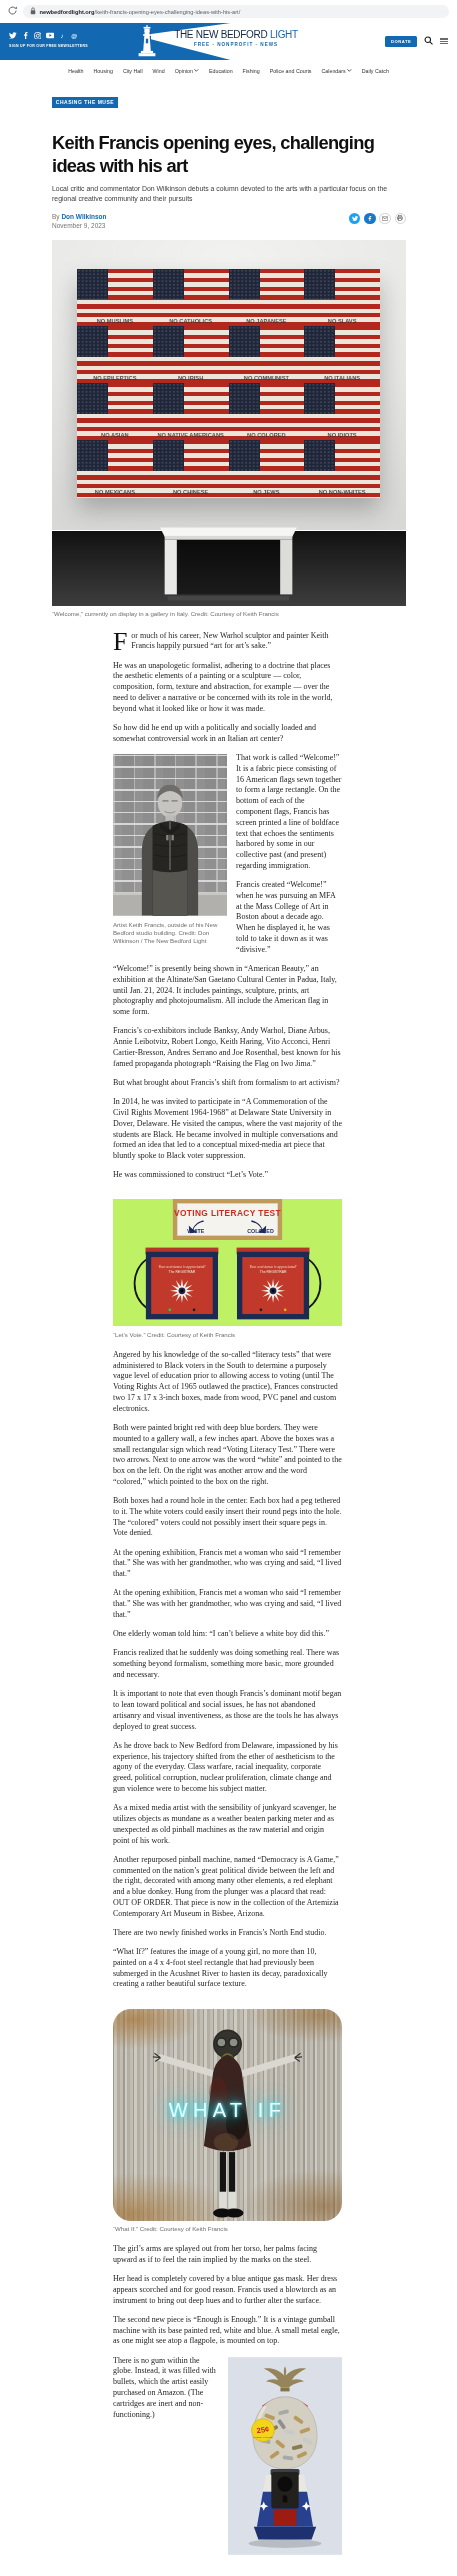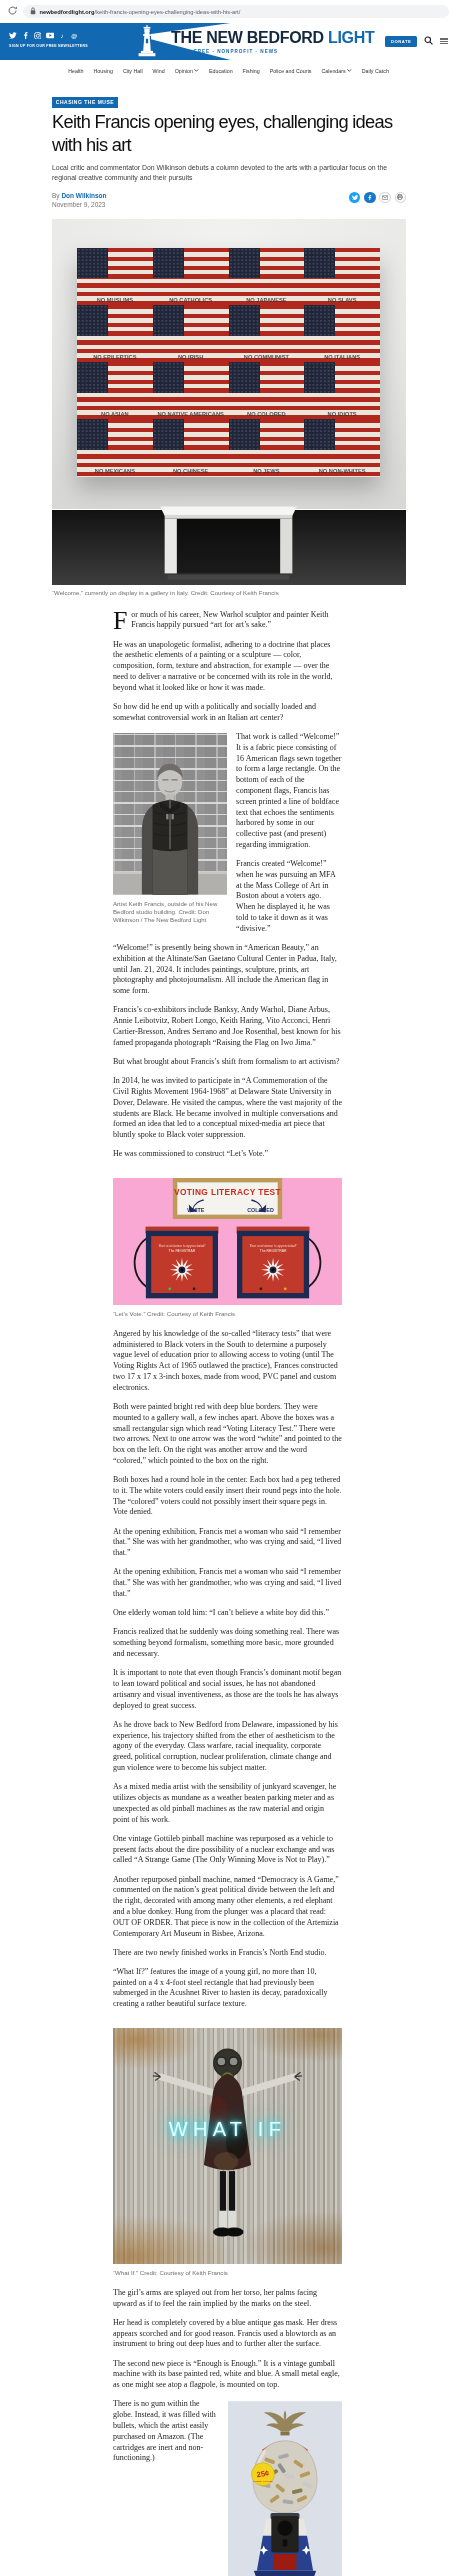--- a/index.html
+++ b/index.html
@@ -11,39 +11,39 @@
   .url-bar{flex:1;height:13.7px;background:#f1f3f4;border-radius:6.9px;display:flex;align-items:center;padding:0 6.9px;gap:3.8px;font-size:5.7px;white-space:nowrap;overflow:hidden;}
   .url-domain{color:#202124;font-weight:bold;}
   .url-path{color:#5f6368;}
 
   
   .site-header{position:relative;height:37px;background:#1268b1;overflow:hidden;}
   .beam{position:absolute;left:151px;top:0;bottom:0;right:0;background:#fff;
         clip-path:polygon(0 30%,26% 0,100% 0,100% 100%,26% 100%,0 44%);}
   .lighthouse{position:absolute;left:137px;top:2.3px;}
   .logo-block{position:absolute;left:171px;top:6.1px;width:130px;text-align:center;}
-  .logo-title{font-size:16px;font-weight:bold;letter-spacing:-0.3px;color:#14293f;white-space:nowrap;}
+  .logo-title{font-size:10px;font-weight:normal;letter-spacing:-0.3px;color:#14293f;white-space:nowrap;}
   .logo-title .light{color:#1268b1;}
   .logo-tagline{font-size:4.6px;font-weight:bold;color:#1268b1;letter-spacing:1px;margin-top:1.5px;}
   .social-block{position:absolute;left:9.1px;top:8.4px;}
   .social-icons{display:flex;gap:3.8px;align-items:center;}
   .social-icon{width:8.4px;height:8.4px;display:flex;align-items:center;justify-content:center;color:#fff;font-size:6.1px;font-weight:bold;}
   .newsletter{font-size:3.5px;font-weight:bold;letter-spacing:0.3px;color:#fff;margin-top:3.8px;}
   .header-actions{position:absolute;right:9.1px;top:11.4px;display:flex;align-items:center;gap:6.9px;}
   .donate-btn{background:#1268b1;color:#fff;border:none;font-size:4.2px;font-weight:bold;letter-spacing:0.5px;padding:3px 6.1px;border-radius:1.5px;font-family:"Liberation Sans",sans-serif;}
   .menu-icon span{display:block;width:7.6px;height:1.2px;background:#6a6a6a;margin:1.2px 0;}
 
   
   .nav-bar{height:21.3px;background:#fff;display:flex;align-items:center;justify-content:center;gap:10px;}
   .nav-item{display:flex;align-items:center;gap:1.5px;font-size:5.3px;color:#333;text-decoration:none;white-space:nowrap;}
 
   
   .article-header{margin:12.2px 52px 0;width:354px;}
   .category-badge{display:inline-block;background:#1268b1;color:#fff;font-size:5px;font-weight:bold;letter-spacing:0.5px;padding:2.3px 3.8px;text-decoration:none;}
-  .article-title{margin:3px 0 0;font-size:18.3px;line-height:1.25;font-weight:normal;letter-spacing:-0.7px;color:#101010;}
+  .article-title{margin:24px 0 0;font-size:18.3px;line-height:1.25;font-weight:bold;letter-spacing:-0.7px;color:#101010;}
   .article-subtitle{margin-top:6.1px;font-size:6.9px;line-height:1.55;color:#3c3c3c;}
   .byline-row{margin-top:7.6px;display:flex;justify-content:space-between;align-items:flex-start;}
   .byline{font-size:6.5px;}
   .byline .by{color:#757575;}
   .author-link{color:#1268b1;font-weight:bold;text-decoration:none;}
   .date{color:#757575;font-size:6.5px;margin-top:2.3px;}
   .share-icons{display:flex;gap:3.8px;}
   .share-circle{width:11.4px;height:11.4px;border-radius:50%;display:flex;align-items:center;justify-content:center;}
   .share-tw{background:#1da1f2;}
   .share-fb{background:#1878c9;}
@@ -76,29 +76,29 @@
   .portrait-figure{float:left;width:114px;margin:1.5px 9.1px 4.6px 0;}
   .portrait-photo{position:relative;width:114px;height:162px;background-color:#8f8f8f;
     background-image:
       repeating-linear-gradient(0deg,rgba(219,219,219,.95) 0 1.5px,transparent 1.5px 11.4px),
       repeating-linear-gradient(90deg,rgba(210,210,210,.55) 0 1.5px,transparent 1.5px 20.6px),
       repeating-linear-gradient(90deg,transparent 0 9.1px,rgba(110,110,110,.16) 9.1px 20.6px),
       linear-gradient(180deg,#8e8e8e,#9a9a9a);overflow:hidden;}
   .portrait-photo svg{position:absolute;left:0;top:0;}
 
   .figure-center{clear:both;margin:18.3px 0 10.7px;}
-  .letsvote-art{background:#f9a8d4;}
-
-  .whatif-art{position:relative;height:236px;overflow:hidden;background-color:#b5b1a7;
+  .letsvote-art{background:#bef264;}
+
+  .whatif-art{position:relative;height:212px;overflow:hidden;background-color:#b5b1a7;
     background-image:
       radial-gradient(99px 46px at 10% 5%,rgba(168,120,60,.75),transparent 65%),
       radial-gradient(114px 42px at 90% 3%,rgba(150,106,50,.6),transparent 65%),
       radial-gradient(160px 65px at 8% 97%,rgba(163,117,56,.7),transparent 65%),
       radial-gradient(130px 57px at 92% 93%,rgba(142,100,48,.6),transparent 65%),
-      repeating-linear-gradient(90deg,rgba(90,85,75,.25) 0 1.5px,rgba(236,234,229,.45) 1.5px 3.8px,rgba(172,164,150,.25) 3.8px 6.9px,rgba(212,207,198,.4) 6.9px 10px);}
+      repeating-linear-gradient(90deg,rgba(90,85,75,.25) 0 1.5px,rgba(236,234,229,.45) 1.5px 3.8px,rgba(172,164,150,.25) 3.8px 6.9px,rgba(212,207,198,.4) 6.9px 10px); border-radius: 18px;}
   .whatif-art svg{position:absolute;left:0;top:0;}
   .neon{position:absolute;left:0;right:0;top:88px;text-align:center;font-size:20px;letter-spacing:5.3px;
     color:#eaffff;font-family:"Liberation Sans",sans-serif;
     text-shadow:0 0 3px #6feaf4,0 0 7.6px #27d8ec,0 0 17px #27d8ec,0 0 26px rgba(39,216,236,.7);}
 
   .gumball-figure{float:right;width:114px;margin:1.5px 0 4.6px 9.1px;}
 </style>
 </head>
 <body>
 
@@ -367,21 +367,21 @@
           <path d="M75 88 L75 152" stroke="#8a8884" stroke-width="1.2"></path>
           <path d="M62 90 L75 99 L88 90 L88 97 L75 106 L62 97 Z" fill="#1e1d1b"></path>
           <rect x="70" y="106" width="3" height="7" fill="#8a8884"></rect>
             <rect x="77" y="106" width="3" height="7" fill="#8a8884"></rect>
         </svg>
       </div>
       <figcaption class="caption">Artist Keith Francis, outside of his New Bedford studio building. Credit: Don Wilkinson / The New Bedford Light</figcaption>
     </figure>
 
     <p>That work is called “Welcome!” It is a fabric piece consisting of 16 American flags sewn together to form a large rectangle. On the bottom of each of the component flags, Francis has screen printed a line of boldface text that echoes the sentiments harbored by some in our collective past (and present) regarding immigration.</p>
-    <p>Francis created “Welcome!” when he was pursuing an MFA at the Mass College of Art in Boston about a voters ago.  When he displayed it, he was told to take it down as it was “divisive.”</p>
+    <p>Francis created “Welcome!” when he was pursuing an MFA at the Mass College of Art in Boston about a decade ago.  When he displayed it, he was told to take it down as it was “divisive.”</p>
     <p>“Welcome!” is presently being shown in “American Beauty,” an exhibition at the Altinate/San Gaetano Cultural Center in Padua, Italy, until Jan. 21, 2024. It includes paintings, sculpture, prints, art photography and photojournalism.  All include the American flag in some form.</p>
     <p>Francis’s co-exhibitors include Banksy, Andy Warhol, Diane Arbus, Annie Leibotvitz, Robert Longo, Keith Haring, Vito Acconci, Henri Cartier-Bresson, Andres Serrano and Joe Rosenthal, best known for his famed propaganda photograph “Raising the Flag on Iwo Jima.”</p>
     <p>But what brought about Francis’s shift from formalism to art activism?</p>
     <p>In 2014, he was invited to participate in “A Commemoration of the Civil Rights Movement 1964-1968” at Delaware State University in Dover, Delaware.  He visited the campus, where the vast majority of the students are Black. He became involved in multiple conversations and formed an idea that led to a conceptual mixed-media art piece that bluntly spoke to Black voter suppression.</p>
     <p>He was commissioned to construct “Let’s Vote.”</p>
 
     <figure class="figure-center">
       <div class="letsvote-art">
         <svg width="229" height="123" viewBox="0 0 300 162" style="font-size:10.5px">
           <defs>
@@ -429,21 +429,20 @@
     <p>Angered by his knowledge of the so-called “literacy tests” that were administered to Black voters in the South to determine a purposely vague level of education prior to allowing access to voting (until The Voting Rights Act of 1965 outlawed the practice), Frances constructed two 17 x 17 x 3-inch boxes, made from wood, PVC panel and custom electronics.</p>
     <p>Both were painted bright red with deep blue borders. They were mounted to a gallery wall, a few inches apart. Above the boxes was a small rectangular sign which read “Voting Literacy Test.” There were two arrows. Next to one arrow was the word “white” and pointed to the box on the left. On the right was another arrow and the word “colored,” which pointed to the box on the right.</p>
     <p>Both boxes had a round hole in the center. Each box had a peg tethered to it. The white voters could easily insert their round pegs into the hole. The “colored” voters could not possibly insert their square pegs in. Vote denied.</p>
     <p>At the opening exhibition, Francis met a woman who said “I remember that.” She was with her grandmother, who was crying and said, “I lived that.”</p>
     <p>At the opening exhibition, Francis met a woman who said “I remember that.” She was with her grandmother, who was crying and said, “I lived that.”</p>
     <p>One elderly woman told him: “I can’t believe a white boy did this.”</p>
     <p>Francis realized that he suddenly was doing something real. There was something beyond formalism, something more basic, more grounded and necessary.</p>
     <p>It is important to note that even though Francis’s dominant motif began to lean toward  political and social issues, he has not abandoned artisanry and visual inventiveness, as those are the tools he has always deployed to great success.</p>
     <p>As he drove back to New Bedford from Delaware, impassioned by his experience, his trajectory shifted from the ether of aestheticism to the agony of the everyday. Class warfare, racial inequality, corporate greed, political corruption, nuclear proliferation, climate change and gun violence were to become his subject matter.</p>
     <p>As a mixed media artist with the sensibility of junkyard scavenger, he utilizes objects as mundane as a weather beaten parking meter and as unexpected as old pinball machines as the raw material and origin point of his work.</p>
-    <p>One vintage Gottileb pinball machine was repurposed as a vehicle to present facts about the dire possibility of a nuclear exchange and was called “A Strange Game (The Only Winning Move is Not to Play).”</p>
     <p>Another repurposed pinball machine, named “Democracy is A Game,” commented on the nation’s great political divide between the left and the right, decorated with among many other elements, a red elephant and a blue donkey. Hung from the plunger was a placard that read: OUT OF ORDER. That piece is now in the collection of the Artemizia Contemporary Art Museum in Bisbee, Arizona.</p>
     <p>There are two newly finished works in Francis’s North End studio.</p>
     <p>“What If?” features the image of a young girl, no more than 10, painted on a 4 x 4-foot steel rectangle that had previously been submerged in the Acushnet River to hasten its decay, paradoxically creating a rather beautiful surface texture.</p>
 
     <figure class="figure-center">
       <div class="whatif-art">
         <svg width="229" height="236" viewBox="0 0 300 310">
           <circle cx="150" cy="46" r="19" fill="#2b2a26"></circle>
           <circle cx="150" cy="46" r="17" fill="#35332e"></circle>
           <circle cx="142" cy="44" r="6" fill="#8a8f88" stroke="#26251f" stroke-width="2"></circle>

